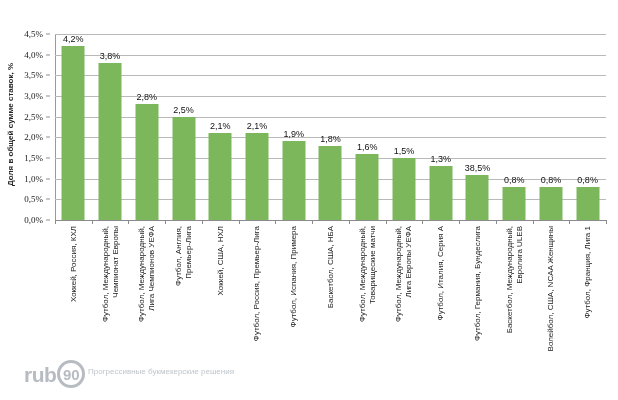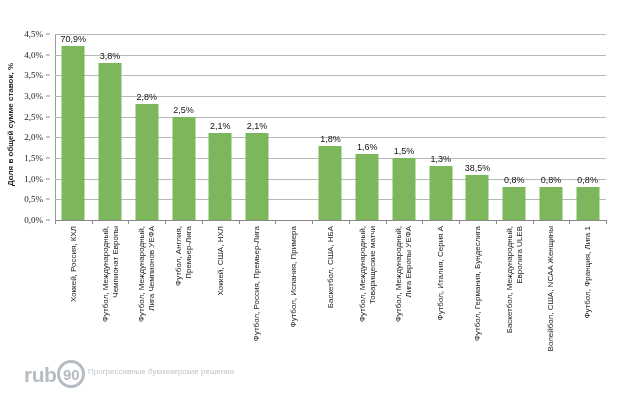--- a/index.html
+++ b/index.html
@@ -254,41 +254,45 @@
         <div class="grid-line" style="top: 82.6667px;"></div>
         <div class="grid-line" style="top: 103.333px;"></div>
         <div class="grid-line" style="top: 124px;"></div>
         <div class="grid-line" style="top: 144.667px;"></div>
         <div class="grid-line" style="top: 165.333px;"></div>
         <div class="grid-line zero" style="top: 186px;"></div>
       </div>
     <div class="bars-layer" id="bars-layer">
         <div class="bar-slot" style="left: 0px; width: 36.7333px;">
           <div class="bar" style="height: 173.6px; background: rgb(124, 183, 92);"></div>
-          <div class="bar-value" style="bottom: 175.6px;">70,9%</div>
+          <div class="bar-value" style="bottom: 175.6px;">4,2%</div>
         </div>
         <div class="bar-slot" style="left: 36.7333px; width: 36.7333px;">
           <div class="bar" style="height: 157.067px; background: rgb(124, 183, 92);"></div>
           <div class="bar-value" style="bottom: 159.067px;">3,8%</div>
         </div>
         <div class="bar-slot" style="left: 73.4667px; width: 36.7333px;">
           <div class="bar" style="height: 115.733px; background: rgb(124, 183, 92);"></div>
           <div class="bar-value" style="bottom: 117.733px;">2,8%</div>
         </div>
         <div class="bar-slot" style="left: 110.2px; width: 36.7333px;">
           <div class="bar" style="height: 103.333px; background: rgb(124, 183, 92);"></div>
           <div class="bar-value" style="bottom: 105.333px;">2,5%</div>
         </div>
         <div class="bar-slot" style="left: 146.933px; width: 36.7333px;">
           <div class="bar" style="height: 86.8px; background: rgb(124, 183, 92);"></div>
           <div class="bar-value" style="bottom: 88.8px;">2,1%</div>
         </div>
         <div class="bar-slot" style="left: 183.667px; width: 36.7333px;">
           <div class="bar" style="height: 86.8px; background: rgb(124, 183, 92);"></div>
           <div class="bar-value" style="bottom: 88.8px;">2,1%</div>
+        </div>
+        <div class="bar-slot" style="left: 220.4px; width: 36.7333px;">
+          <div class="bar" style="height: 78.5333px; background: rgb(124, 183, 92);"></div>
+          <div class="bar-value" style="bottom: 80.5333px;">1,9%</div>
         </div>
         <div class="bar-slot" style="left: 257.133px; width: 36.7333px;">
           <div class="bar" style="height: 74.4px; background: rgb(124, 183, 92);"></div>
           <div class="bar-value" style="bottom: 76.4px;">1,8%</div>
         </div>
         <div class="bar-slot" style="left: 293.867px; width: 36.7333px;">
           <div class="bar" style="height: 66.1333px; background: rgb(124, 183, 92);"></div>
           <div class="bar-value" style="bottom: 68.1333px;">1,6%</div>
         </div>
         <div class="bar-slot" style="left: 330.6px; width: 36.7333px;">

